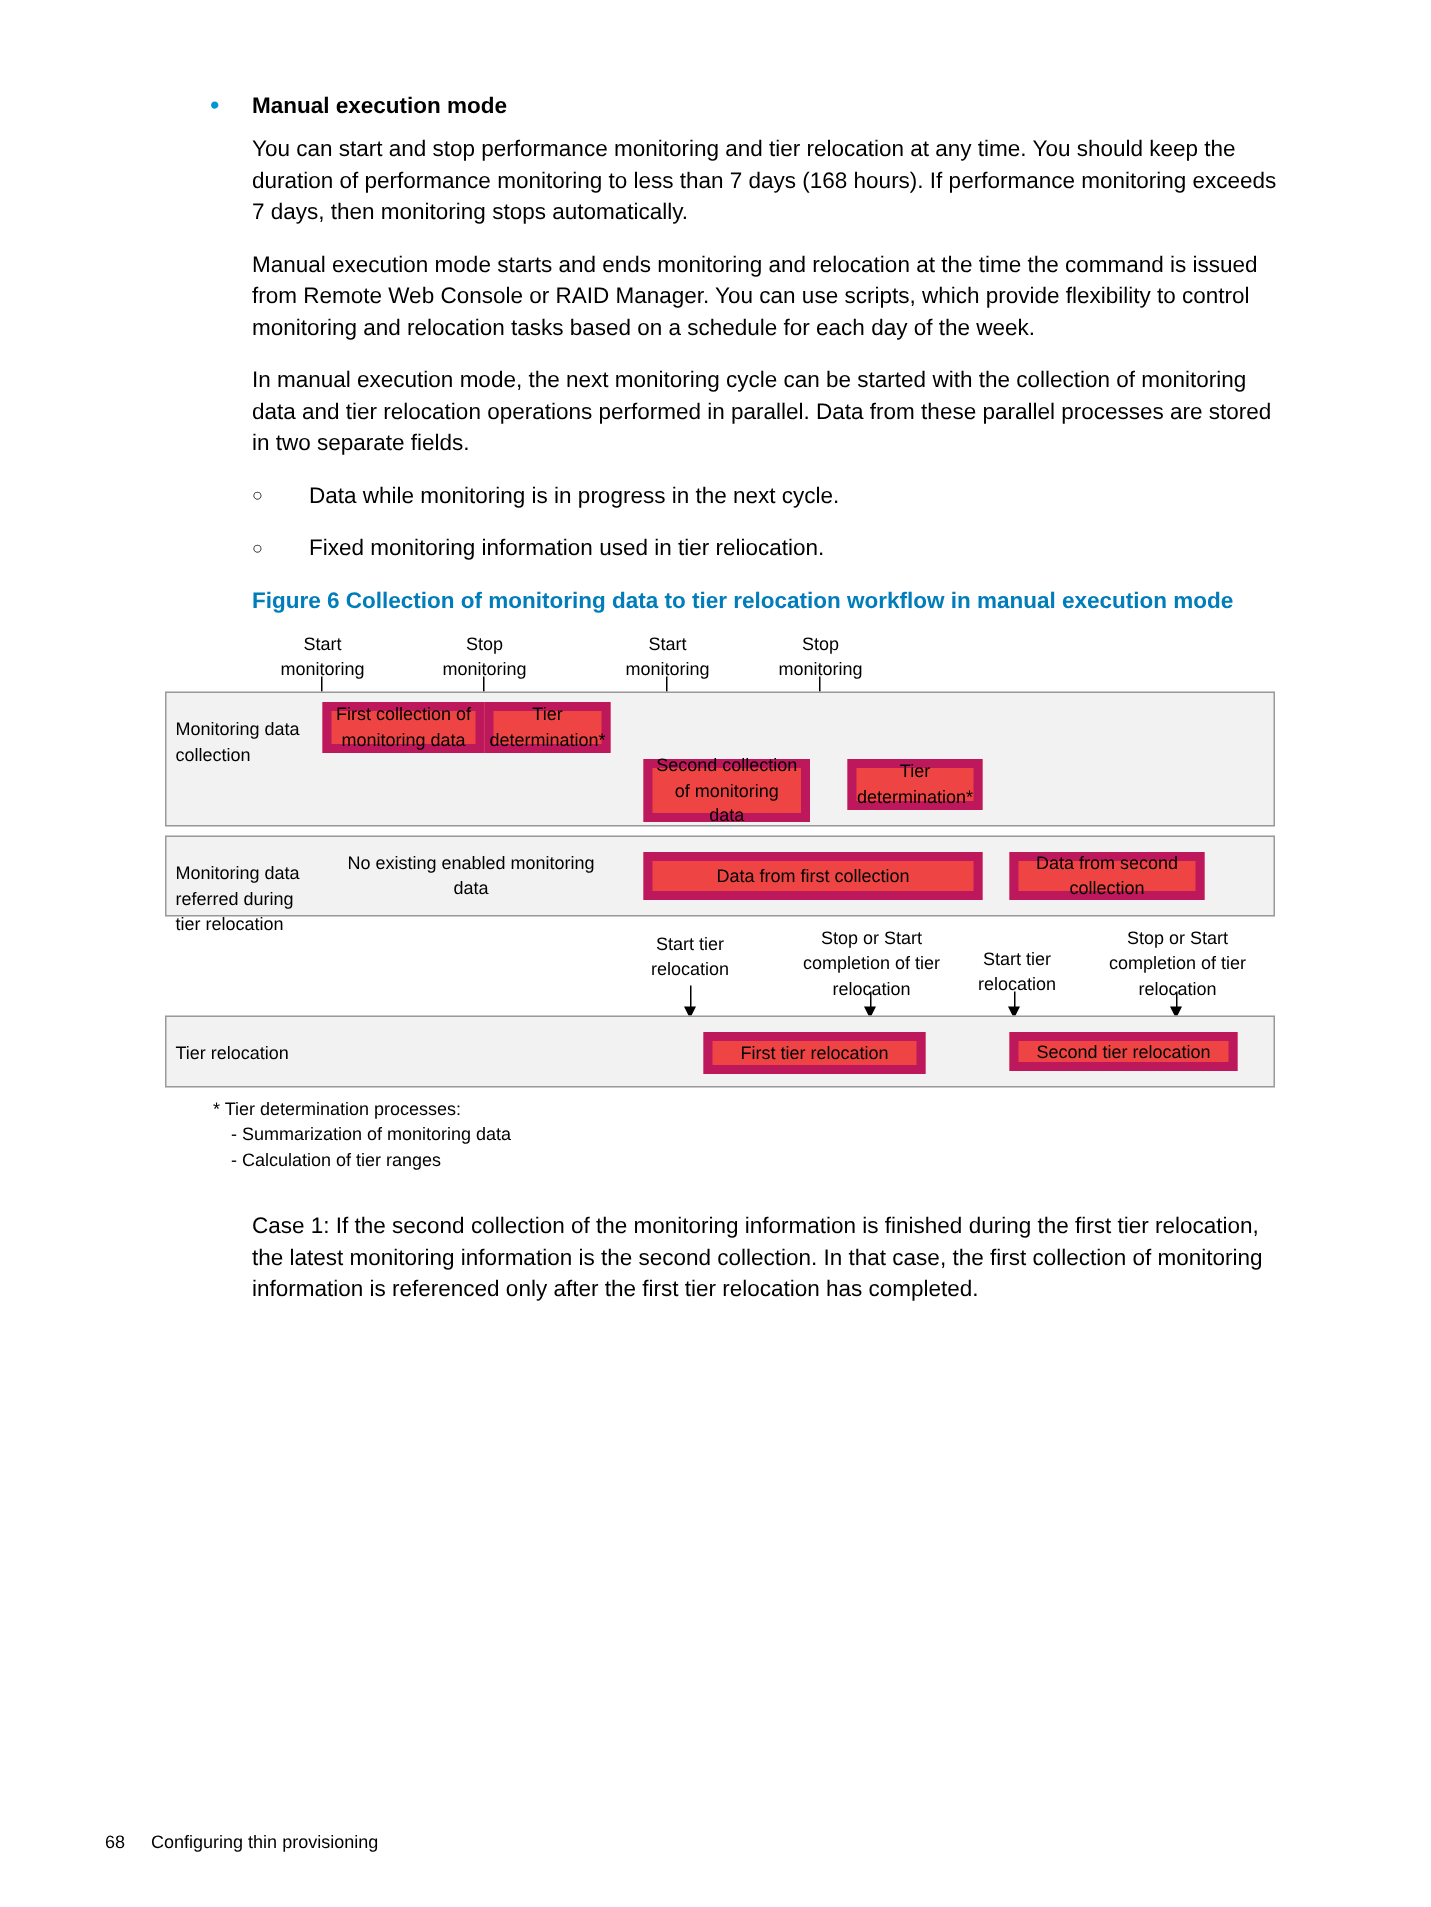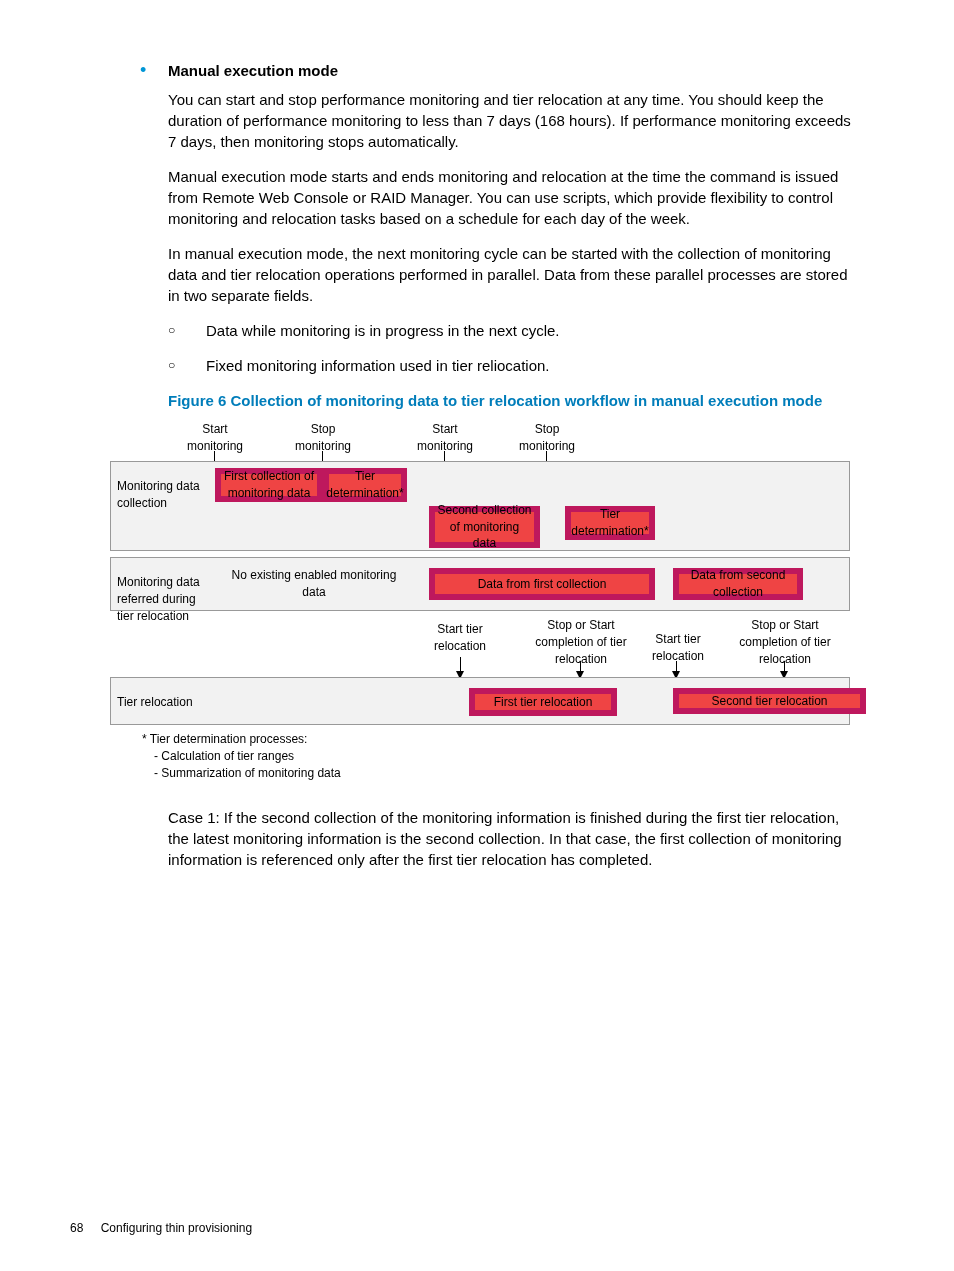--- a/index.html
+++ b/index.html
@@ -213,28 +213,28 @@
         <div class="arrow-down" style="left:466px; top:54px;"></div>
       <div class="vline" style="left:566px; top:44px; height:12px;"></div>
         <div class="arrow-down" style="left:562px; top:54px;"></div>
       <div class="vline" style="left:674px; top:44px; height:12px;"></div>
         <div class="arrow-down" style="left:670px; top:54px;"></div>
     </div>
 
     <div class="band-short" style="height:48px;">
       <div class="bandlabel">Tier relocation</div>
       <div class="gbox" style="left:358px; top:10px; width:148px; height:28px;">First tier relocation</div>
-      <div class="gbox" style="left:562px; top:10px; width:193px; height:26px;">Second tier relocation</div>
+      <div class="gbox" style="left:562px; top:10px; width:152px; height:26px;">Second tier relocation</div>
     </div>
   </div>
 
   <div class="footnote">
     <div>* Tier determination processes:</div>
+    <div style="padding-left:12px;">- Summarization of monitoring data</div>
     <div style="padding-left:12px;">- Calculation of tier ranges</div>
-    <div style="padding-left:12px;">- Summarization of monitoring data</div>
   </div>
 
   <div class="para">Case 1: If the second collection of the monitoring information is finished during the first tier relocation, the latest monitoring information is the second collection. In that case, the first collection of monitoring information is referenced only after the first tier relocation has completed.</div>
 
 
   <div class="page-footer">
     <span class="page-num">68</span>
     <span>Configuring thin provisioning</span>
   </div>
 

